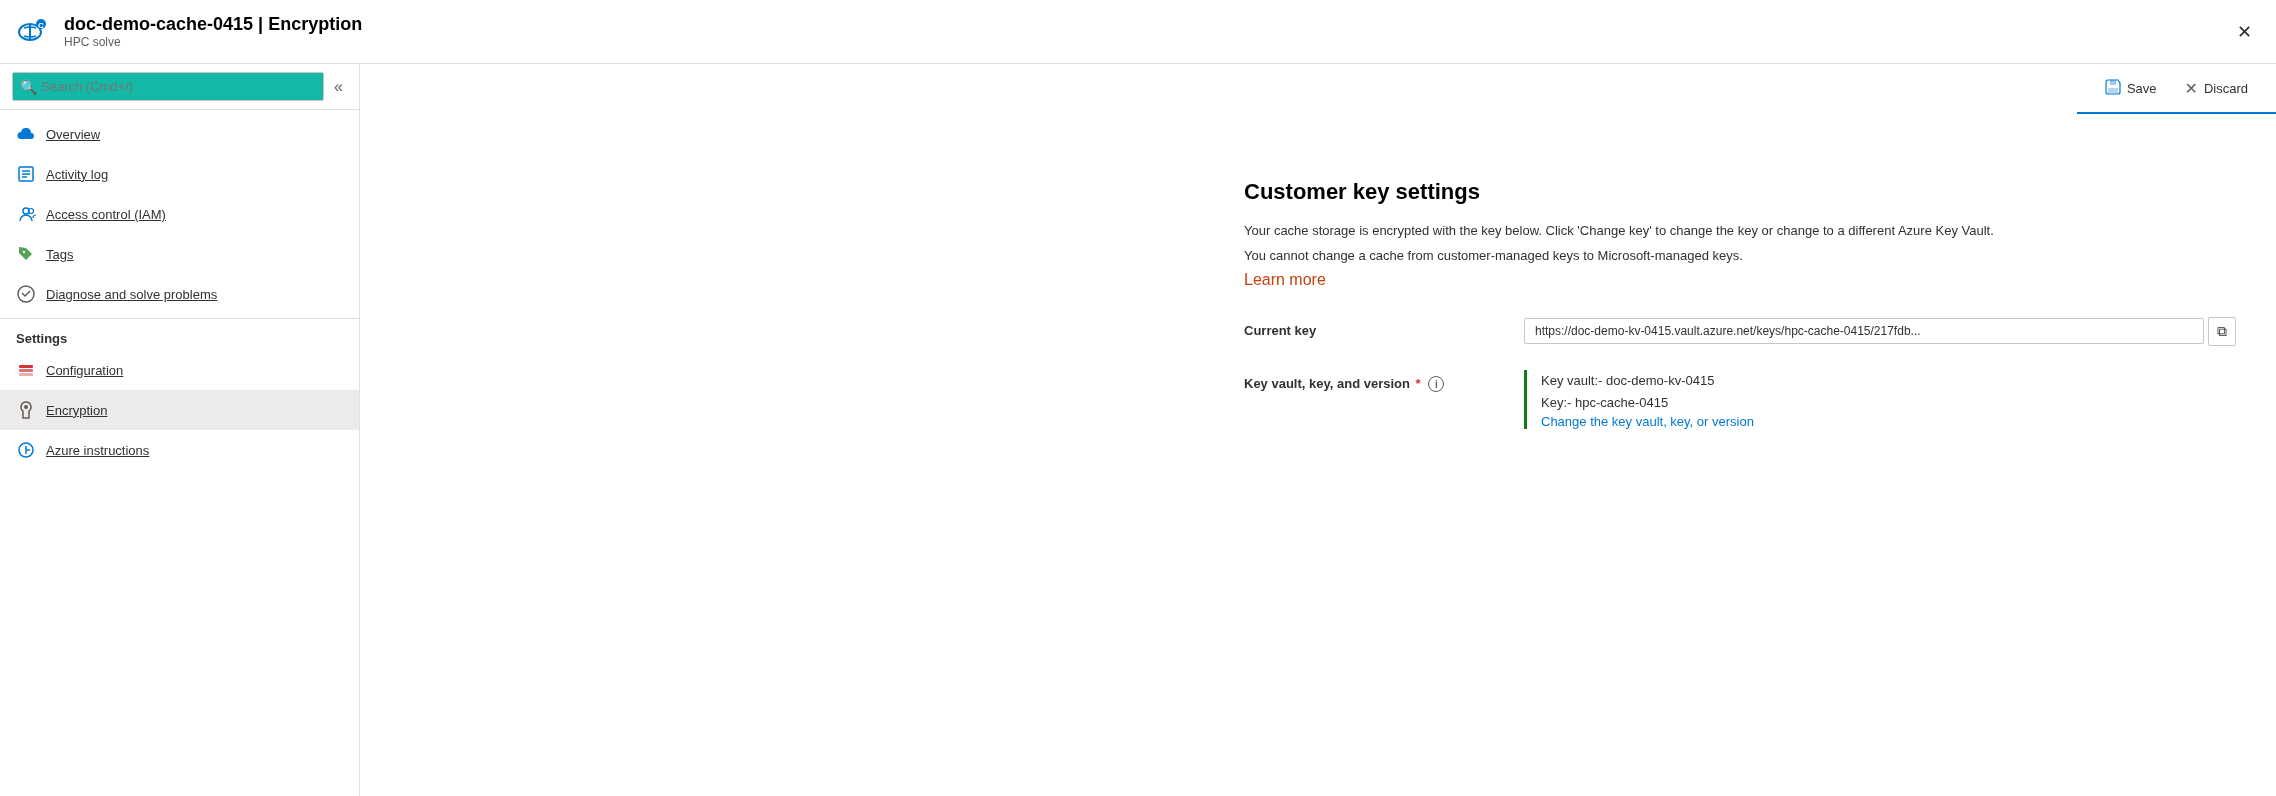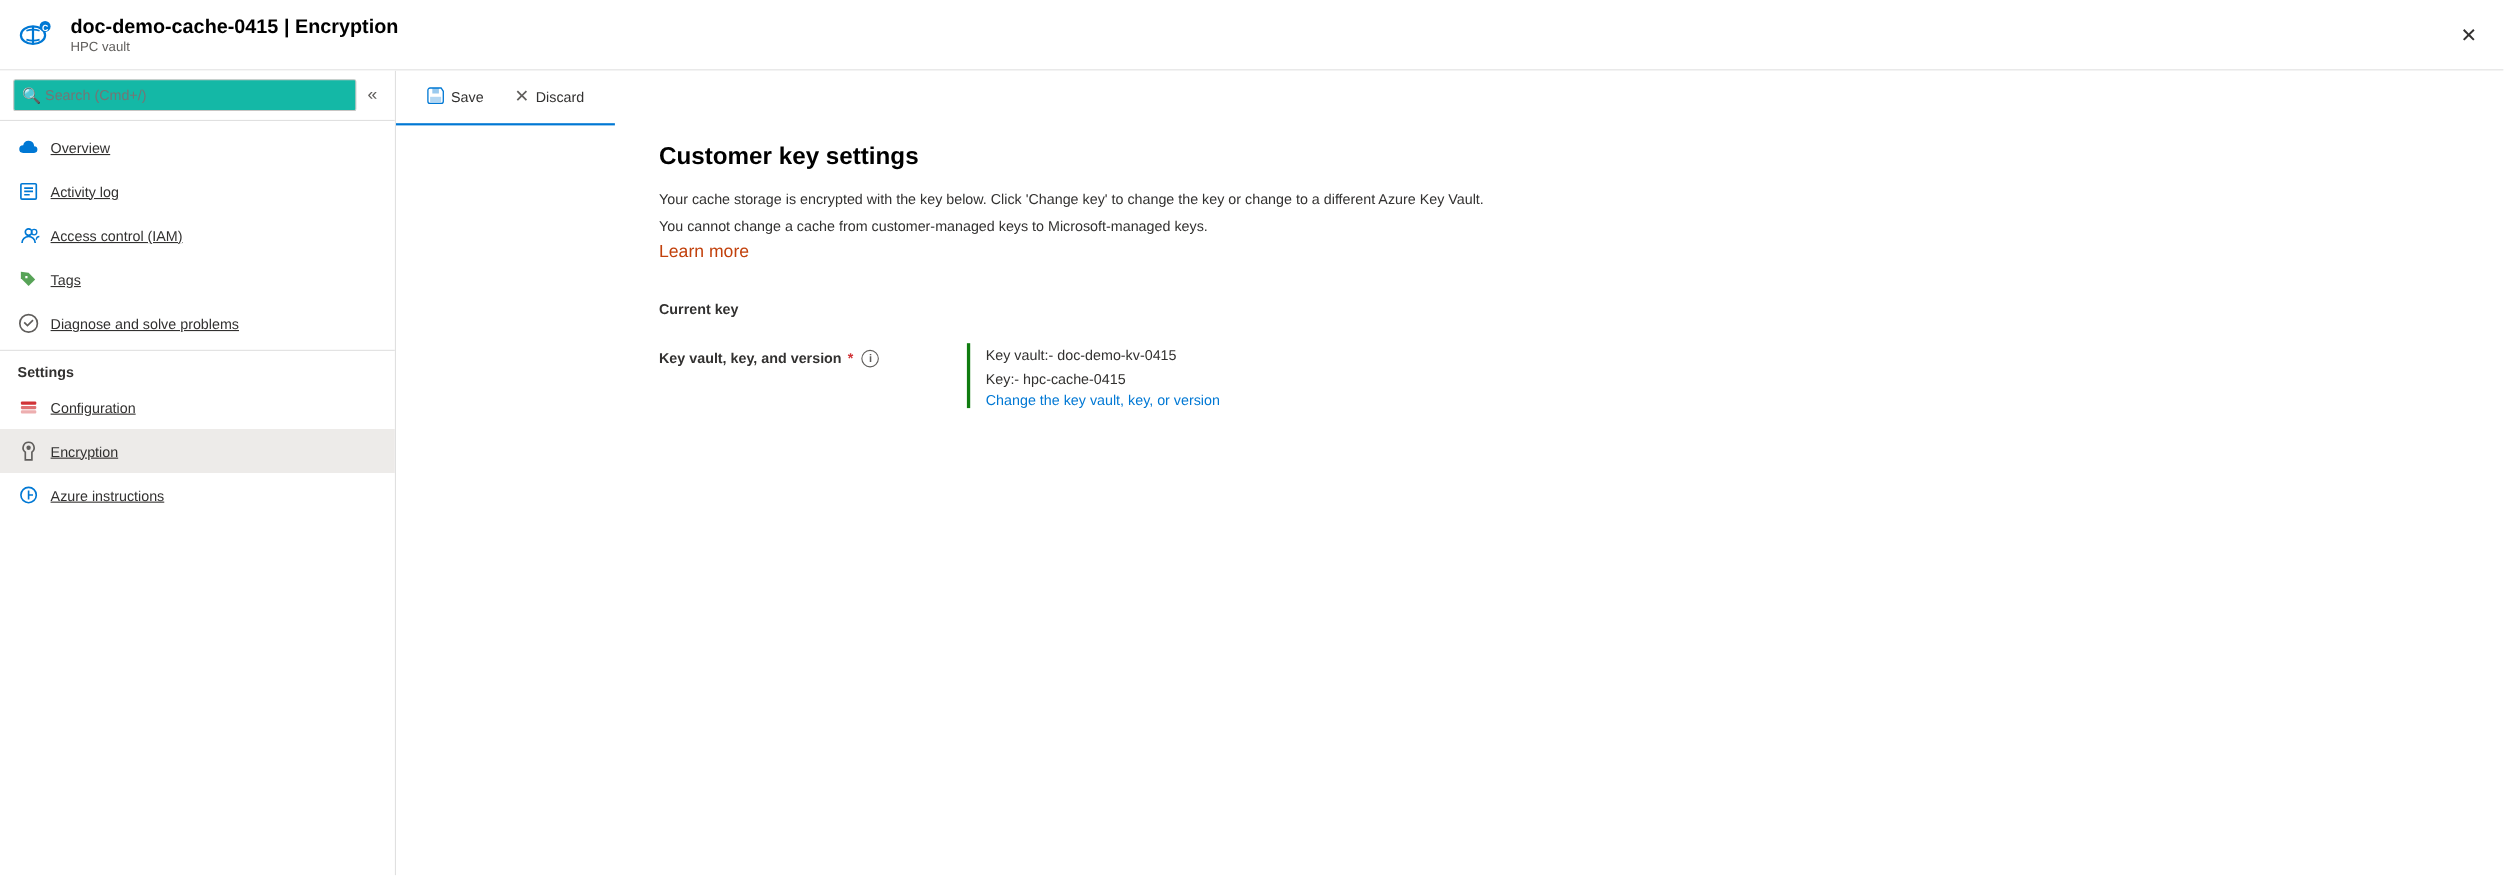--- a/index.html
+++ b/index.html
@@ -26,21 +26,21 @@
     .search-icon-wrap { position: absolute; left: 20px; color: #605e5c; font-size: 14px; }
     .collapse-btn { margin-left: auto; background: none; border: none; cursor: pointer; font-size: 16px; color: #605e5c; padding: 4px; }
 
     .sidebar-nav { flex: 1; padding: 4px 0; }
     .nav-item { display: flex; align-items: center; gap: 10px; padding: 10px 16px; cursor: pointer; font-size: 13px; color: #323130; text-decoration: underline; }
     .nav-item.active { background: #edebe9; font-weight: 500; }
     .nav-icon { width: 20px; height: 20px; display: flex; align-items: center; justify-content: center; flex-shrink: 0; }
     .nav-section-header { padding: 12px 16px 4px; font-size: 13px; font-weight: 600; color: #323130; border-top: 1px solid #e0e0e0; margin-top: 4px; }
 
     
-    .content-area { flex: 1; display: flex; flex-direction: row; overflow: hidden; }
+    .content-area { flex: 1; display: flex; flex-direction: column; overflow: hidden; align-items: flex-end; }
 
     
     .toolbar { display: flex; align-items: center; gap: 4px; padding: 8px 16px; border-bottom: 2px solid #0078d4; flex-shrink: 0; height: 50px; }
     .toolbar-btn { display: flex; align-items: center; gap: 6px; padding: 6px 12px; border: none; background: none; cursor: pointer; font-size: 13px; color: #323130; border-radius: 2px; }
 
     
     .page-content { flex: 1; overflow-y: auto; padding: 28px 40px; margin-top: 37px; }
     .page-title { font-size: 22px; font-weight: 700; margin-bottom: 16px; color: #000; }
     .description { font-size: 13px; line-height: 1.6; color: #323130; margin-bottom: 4px; max-width: 960px; }
     .learn-more-link { color: #c2410c; text-decoration: none; font-size: 16px; cursor: pointer; display: inline-block; margin-bottom: 28px; }
@@ -79,21 +79,21 @@
         <circle cx="25" cy="10" r="5" fill="#0078d4"></circle>
         <text x="25" y="14" text-anchor="middle" fill="white" font-size="8" font-weight="bold">C</text>
       </svg>
     </div>
     <div class="title-text">
       <h1>
         <span>doc-demo-cache-0415</span>
         <span>|</span>
         <span>Encryption</span>
       </h1>
-      <p>HPC vault</p>
+      <p>HPC solve</p>
     </div>
   </div>
   <button class="close-btn">✕</button>
 </div>
 
 <div class="main-layout">
 
   <div class="sidebar">
     <div class="search-box">
       <span class="search-icon-wrap">🔍</span>
@@ -214,20 +214,28 @@
     <div class="page-content">
       <h2 class="page-title">Customer key settings</h2>
 
       <p class="description">Your cache storage is encrypted with the key below. Click 'Change key' to change the key or change to a different Azure Key Vault.</p>
       <p class="description">You cannot change a cache from customer-managed keys to Microsoft-managed keys.</p>
       <a class="learn-more-link">Learn more</a>
 
       
       <div class="form-row">
         <div class="form-label">Current key</div>
+        <div class="form-value">
+          <div class="key-input-wrap">
+            <input type="text" class="key-input" readonly="" value="https://doc-demo-kv-0415.vault.azure.net/keys/hpc-cache-0415/217fdb..." style="">
+            <button class="copy-btn" title="Copy">
+              <span>⧉</span>
+            </button>
+          </div>
+        </div>
       </div>
 
       
       <div class="form-row">
         <div class="form-label">
           <span>Key vault, key, and version</span>
           <span class="required">*</span>
           <span class="info-icon">i</span>
         </div>
         <div class="form-value">

